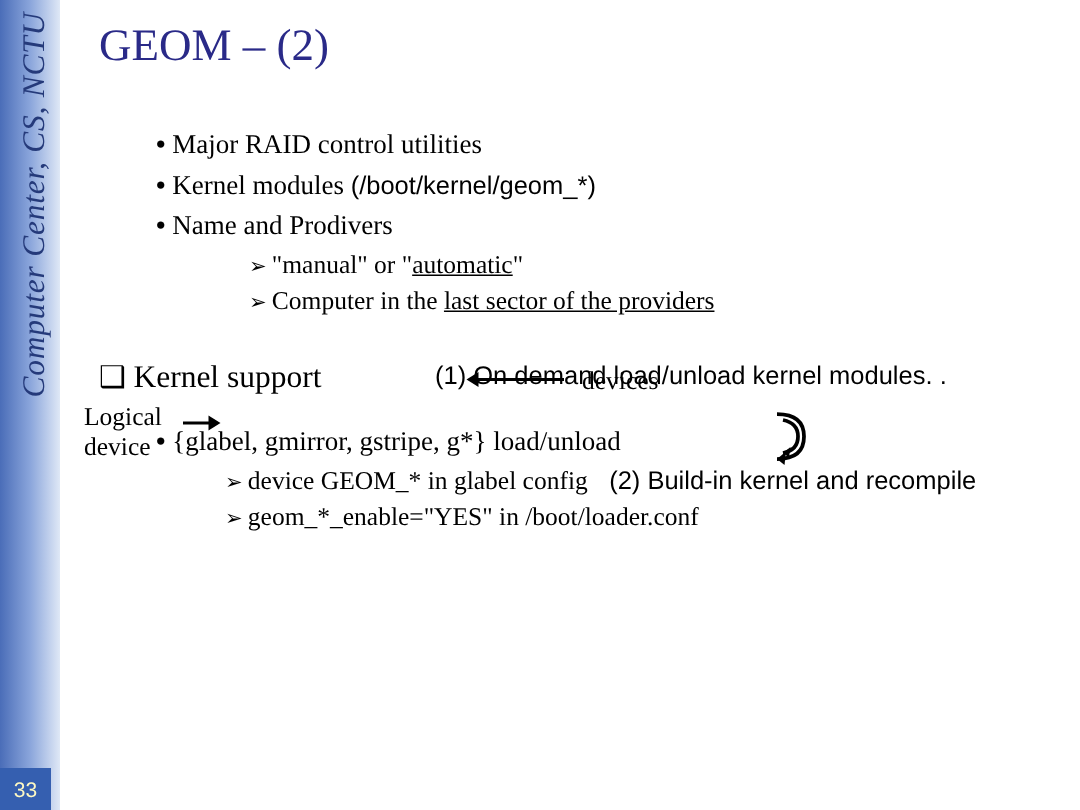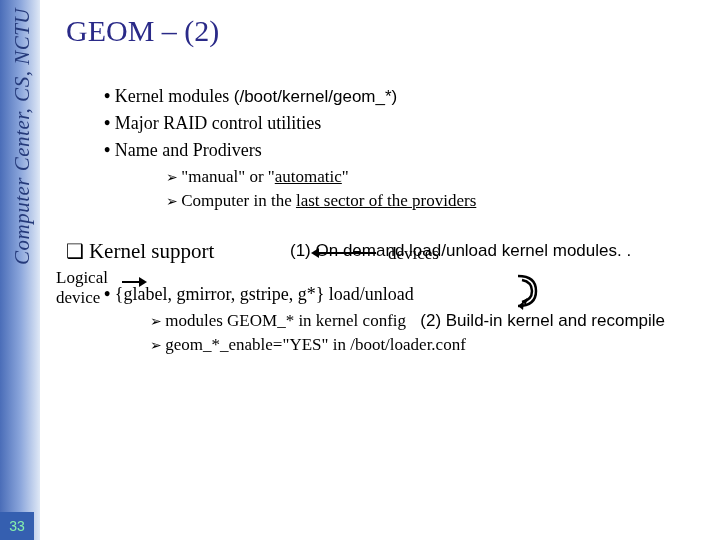--- a/index.html
+++ b/index.html
@@ -31,21 +31,21 @@
     color: #253a7a;
     letter-spacing: 0.5px;
   }
   .page-num {
     position: absolute;
     left: 0;
     bottom: 0;
     width: 34px;
     height: 28px;
     background: #355fb0;
-    color: #86efac;
+    color: #fef9c3;
     font-family: Arial, sans-serif;
     font-size: 14px;
     display: flex;
     align-items: center;
     justify-content: center;
   }
   .content {
     position: absolute;
     left: 50px; top: 0;
     width: 660px;
@@ -147,24 +147,24 @@
   <div class="sidebar-text">Computer Center, CS, NCTU</div>
   <div class="page-num">33</div>
 </div>
 
 <div class="content">
 
   <div class="title">GEOM – (2)</div>
 
 
   <ul class="bullet-list">
+    <li>Major RAID control utilities</li>
     <li>
       <span>Kernel modules </span><span class="sans">(/boot/kernel/geom_*)</span>
     </li>
-    <li>Major RAID control utilities</li>
     <li>Name and Prodivers</li>
   </ul>
 
   <ul class="sub-list" style="margin-left:100px; margin-top:6px;">
     <li>
       <span>"manual" or "</span><span class="underline">automatic</span><span>"</span>
     </li>
     <li>
       <span>Computer in the </span><span class="underline">last sector of the providers</span>
     </li>
@@ -175,21 +175,21 @@
       <span class="h1" style="display:inline-block;">Kernel support</span>
       <span class="inline-annot" style="position:absolute; left:200px; top:2px;">(1) On demand load/unload kernel modules. .</span>
     </div>
 
     <ul class="bullet-list" style="margin-top:10px;">
       <li>{glabel, gmirror, gstripe, g*} load/unload</li>
     </ul>
 
     <ul class="sub-list" style="margin-left:84px; margin-top:4px;">
       <li>
-        <span>modules GEOM_* in kernel config</span>
+        <span>device GEOM_* in glabel config</span>
         <span class="inline-annot" style="margin-left:10px;">(2) Build-in kernel and recompile</span>
       </li>
       <li>geom_*_enable="YES" in /boot/loader.conf</li>
     </ul>
 
   </div>
 
 </div>
 
 <div class="annot" style="left:56px; top:268px; width:64px; line-height:1.15;">Logical device</div>

